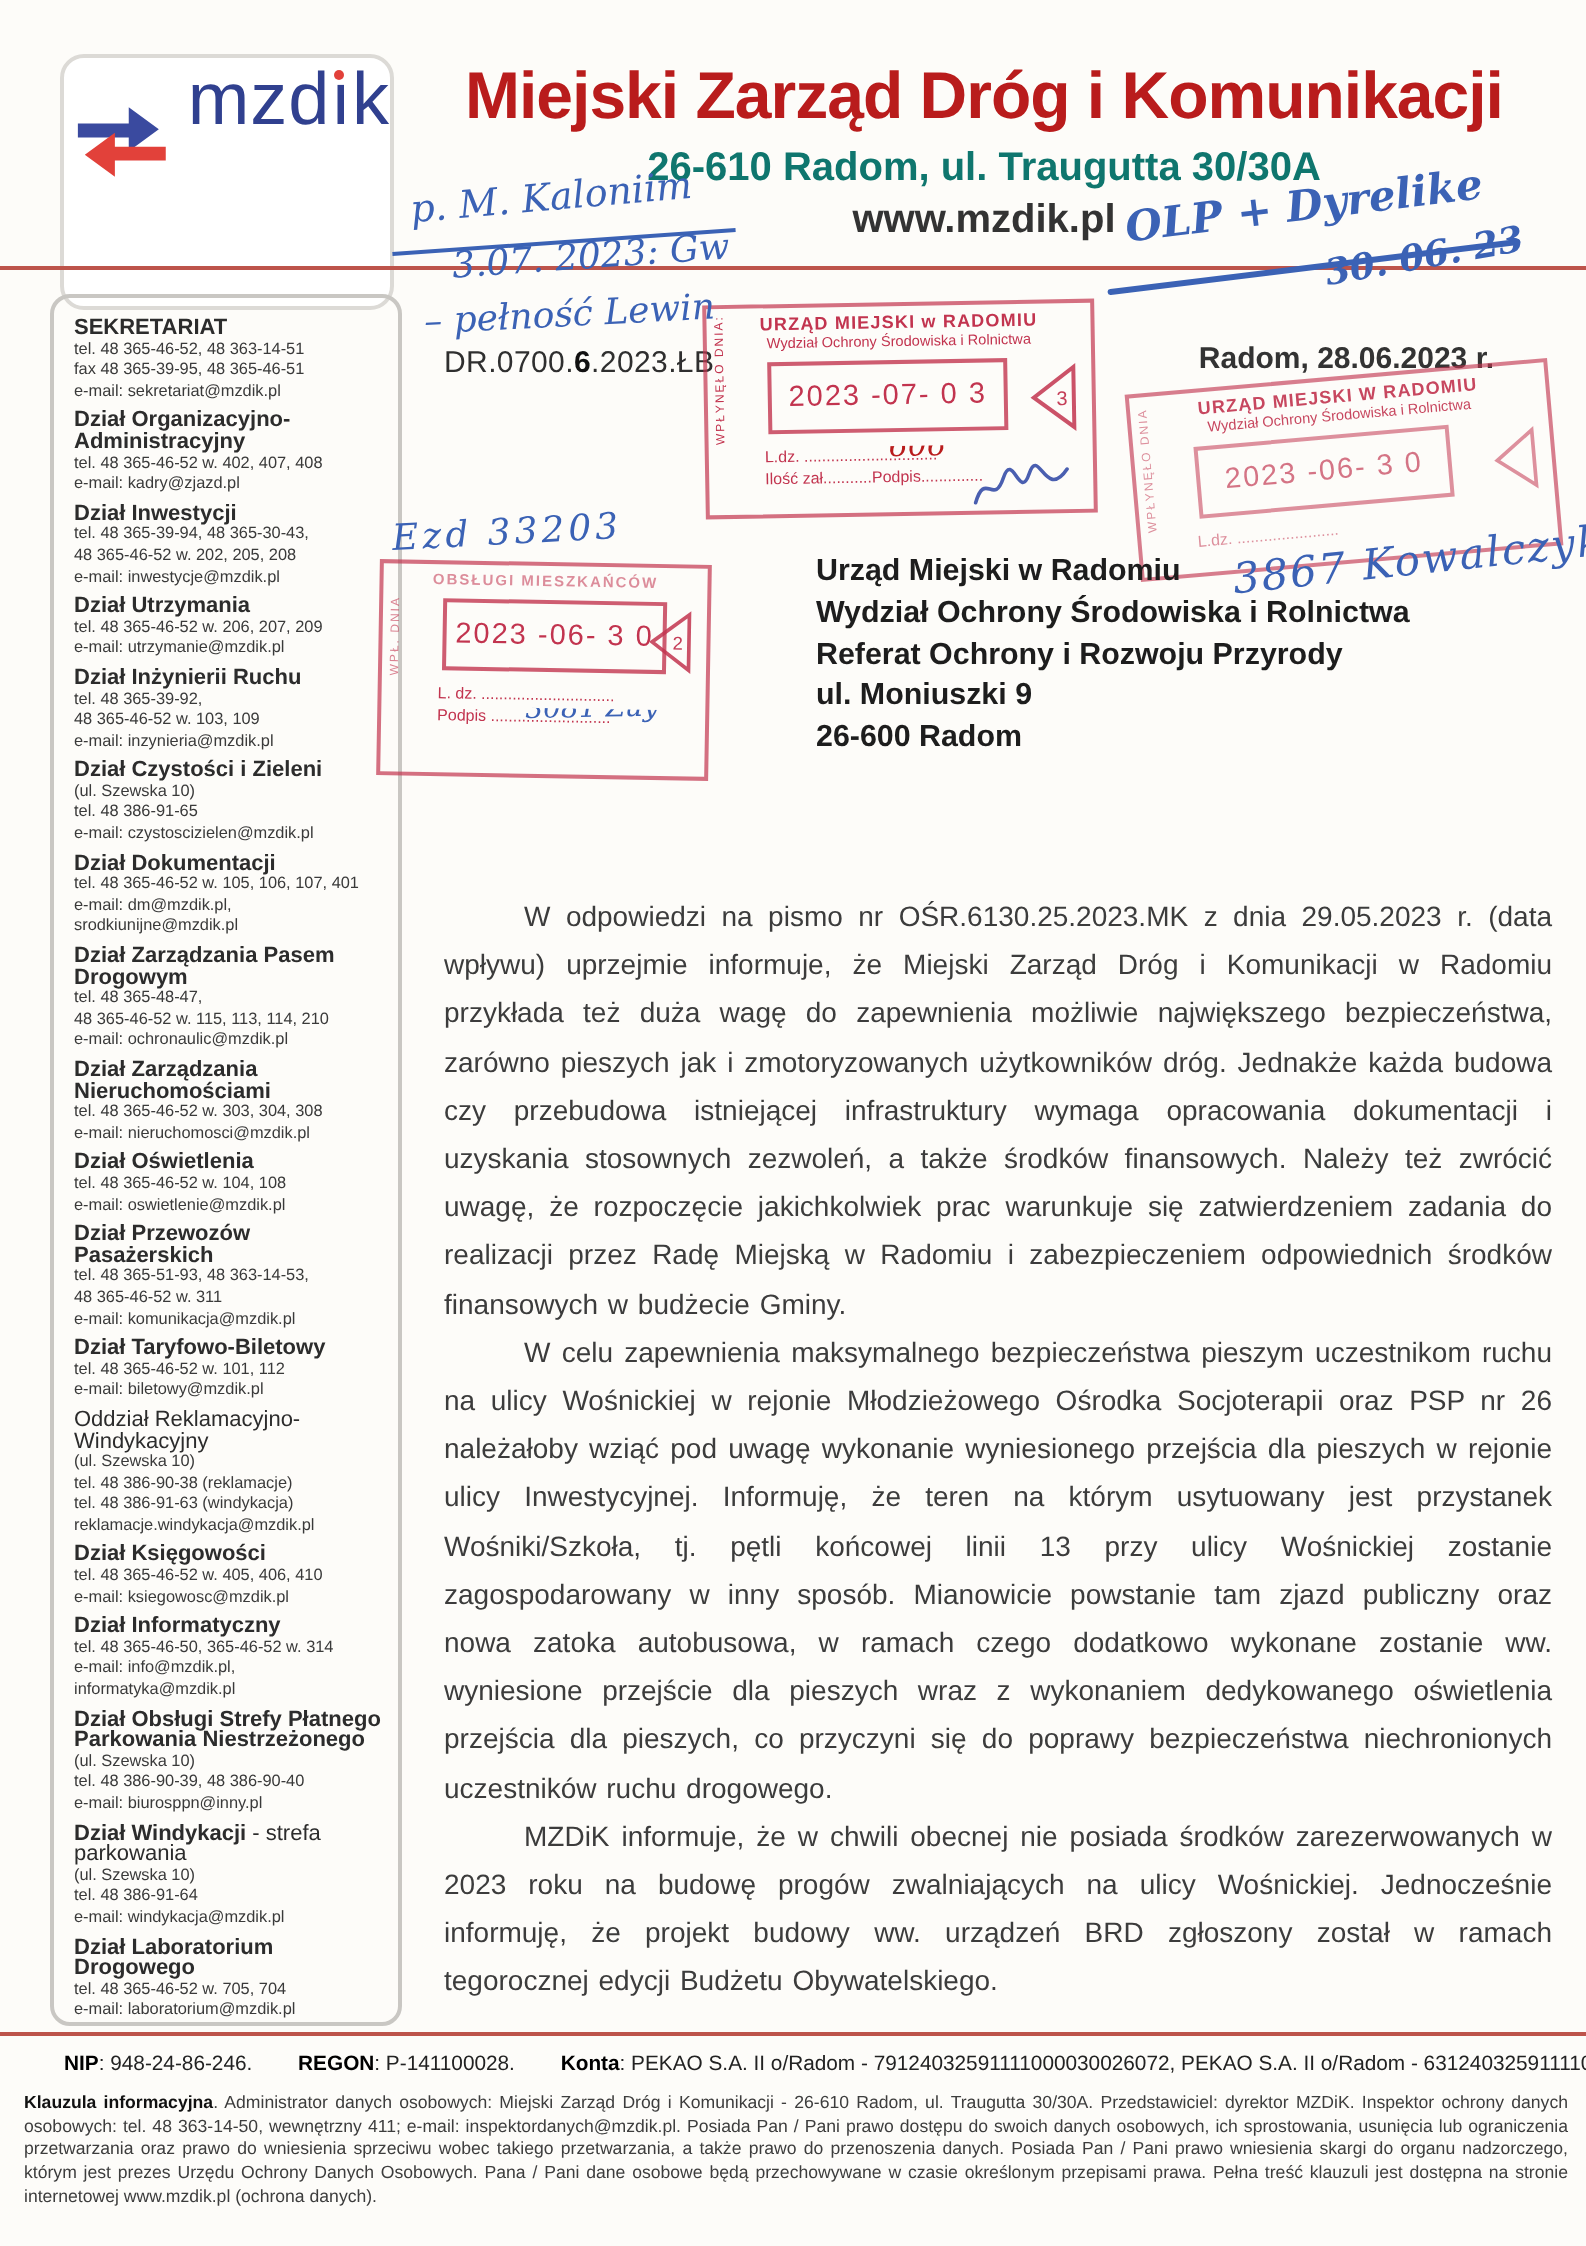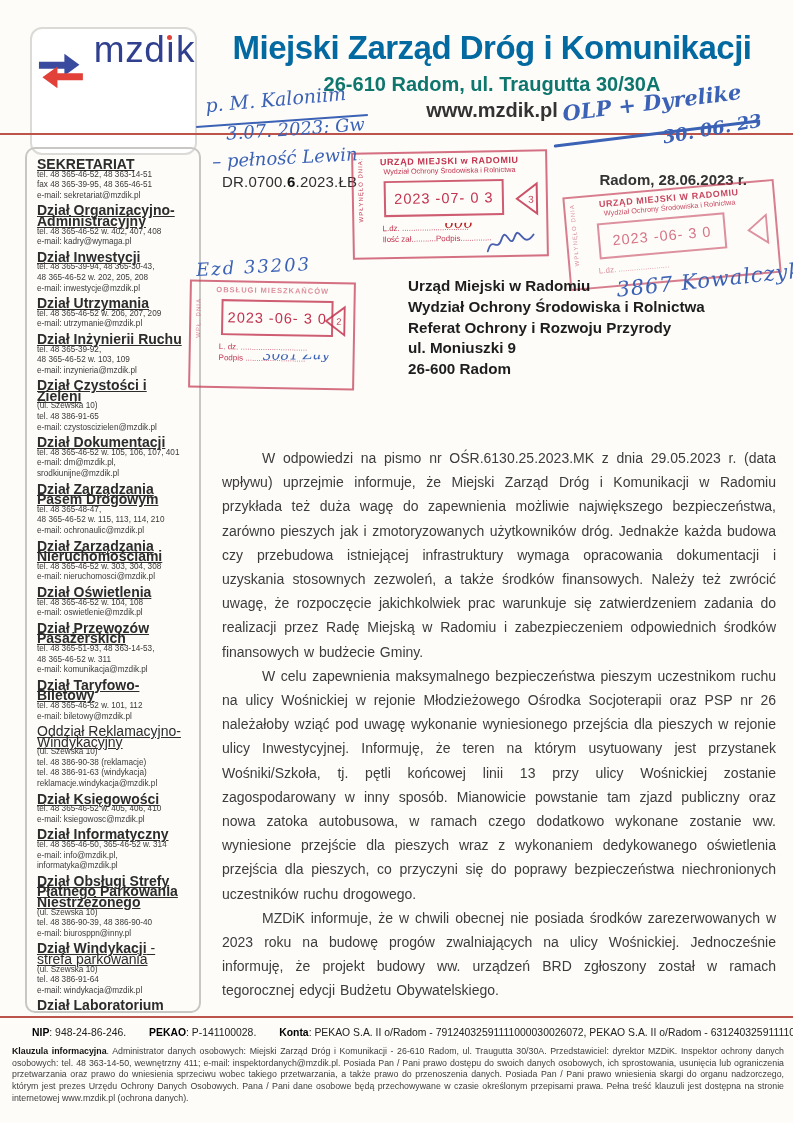--- a/index.html
+++ b/index.html
@@ -15,38 +15,38 @@
     background:#fff; border:2px solid #dcdad6; border-radius:12px;
     display:flex; justify-content:center; gap:4px;
   }
   .logo-text { font-size:37px; color:#30408f; letter-spacing:0.5px; position:relative; }
   .logo-text .i-stem { position:relative; }
   .logo-text .i-stem::after {
     content:""; position:absolute; left:2px; top:6px; width:5px; height:5px;
     border-radius:50%; background:#e2413a;
   }
   .header-text { position:absolute; left:202px; top:30px; width:580px; text-align:center; }
-  .org-name { font-size:33px; font-weight:bold; color:#0369a1; letter-spacing:-0.5px; line-height:36px; }
+  .org-name { font-size:33px; font-weight:bold; color:#b91c1c; letter-spacing:-0.5px; line-height:36px; }
   .org-address { font-size:20px; font-weight:bold; color:#0f766e; margin-top:7px; }
   .org-www { font-size:20px; font-weight:bold; color:#333; margin-top:3px; }
   .rule { position:absolute; left:0; width:793px; height:2px; background:#bd544b; }
   .rule-top { top:133px; } .rule-bottom { top:1016px; }
 
   .place-date { position:absolute; right:46px; top:171px; font-size:15px; font-weight:bold; color:#333; }
   .ref-no { position:absolute; left:222px; top:173px; font-size:15px; color:#2f2f2f; letter-spacing:0.2px; }
   .ref-no b { color:#111; }
 
   
   .sidebar {
     position:absolute; left:25px; top:147px; width:176px; height:866px;
     border:2px solid #c9c7c3; border-radius:10px; padding:10px 8px 6px 10px;
     color:#3a3a3a; overflow:hidden;
   }
   .dept { margin-bottom:4px; }
-  .dept-name { font-size:14px; font-weight:bold; line-height:10.6px; color:#2c2c2c;text-decoration:underline; }
+  .dept-name { font-size:11px; font-weight:bold; line-height:10.6px; color:#2c2c2c; }
   .dept-name.normal { font-weight:normal; }
   .dept-name .dept-suffix { font-weight:normal; }
   .dept-line { font-size:8.2px; line-height:10.6px; }
   .sidebar-note { font-size:8.2px; line-height:10.6px; margin-top:8px; }
 
   
   .recipient { position:absolute; left:408px; top:276px; font-size:15.2px; font-weight:bold; line-height:20.8px; color:#1d1d1d; }
   .body-col { position:absolute; left:222px; top:446px; width:554px; }
   .body-col p {
     text-indent:40px; font-size:14px; line-height:24.2px;
@@ -133,21 +133,21 @@
     <div id="dept-list">
         <div class="dept">
           <div class="dept-name">SEKRETARIAT</div>
           <div class="dept-line">tel. 48 365-46-52, 48 363-14-51</div>
           <div class="dept-line">fax 48 365-39-95, 48 365-46-51</div>
           <div class="dept-line">e-mail: sekretariat@mzdik.pl</div>
         </div>
         <div class="dept">
           <div class="dept-name">Dział Organizacyjno-Administracyjny</div>
           <div class="dept-line">tel. 48 365-46-52 w. 402, 407, 408</div>
-          <div class="dept-line">e-mail: kadry@wymaga.pl</div>
+          <div class="dept-line">e-mail: kadry@zjazd.pl</div>
         </div>
         <div class="dept">
           <div class="dept-name">Dział Inwestycji</div>
           <div class="dept-line">tel. 48 365-39-94, 48 365-30-43,</div>
           <div class="dept-line">48 365-46-52 w. 202, 205, 208</div>
           <div class="dept-line">e-mail: inwestycje@mzdik.pl</div>
         </div>
         <div class="dept">
           <div class="dept-name">Dział Utrzymania</div>
           <div class="dept-line">tel. 48 365-46-52 w. 206, 207, 209</div>
@@ -306,16 +306,16 @@
       <div>26-600 Radom</div>
     </div>
 
   <div class="body-col" id="body-col">
       <p>W odpowiedzi na pismo nr OŚR.6130.25.2023.MK z dnia 29.05.2023 r. (data wpływu) uprzejmie informuje, że Miejski Zarząd Dróg i Komunikacji w Radomiu przykłada też duża wagę do zapewnienia możliwie największego bezpieczeństwa, zarówno pieszych jak i zmotoryzowanych użytkowników dróg. Jednakże każda budowa czy przebudowa istniejącej infrastruktury wymaga opracowania dokumentacji i uzyskania stosownych zezwoleń, a także środków finansowych. Należy też zwrócić uwagę, że rozpoczęcie jakichkolwiek prac warunkuje się zatwierdzeniem zadania do realizacji przez Radę Miejską w Radomiu i zabezpieczeniem odpowiednich środków finansowych w budżecie Gminy.</p>
       <p>W celu zapewnienia maksymalnego bezpieczeństwa pieszym uczestnikom ruchu na ulicy Wośnickiej w rejonie Młodzieżowego Ośrodka Socjoterapii oraz PSP nr 26 należałoby wziąć pod uwagę wykonanie wyniesionego przejścia dla pieszych w rejonie ulicy Inwestycyjnej. Informuję, że teren na którym usytuowany jest przystanek Wośniki/Szkoła, tj. pętli końcowej linii 13 przy ulicy Wośnickiej zostanie zagospodarowany w inny sposób. Mianowicie powstanie tam zjazd publiczny oraz nowa zatoka autobusowa, w ramach czego dodatkowo wykonane zostanie ww. wyniesione przejście dla pieszych wraz z wykonaniem dedykowanego oświetlenia przejścia dla pieszych, co przyczyni się do poprawy bezpieczeństwa niechronionych uczestników ruchu drogowego.</p>
       <p>MZDiK informuje, że w chwili obecnej nie posiada środków zarezerwowanych w 2023 roku na budowę progów zwalniających na ulicy Wośnickiej. Jednocześnie informuję, że projekt budowy ww. urządzeń BRD zgłoszony został w ramach tegorocznej edycji Budżetu Obywatelskiego.</p>
     </div>
 
   <div class="rule rule-bottom"></div>
-  <div class="footer-ids"><b>NIP</b><span>: 948-24-86-246. </span><b>PEKAO</b><span>: P-141100028. </span><b>Konta</b><span>: PEKAO S.A. II o/Radom - 79124032591111000030026072, PEKAO S.A. II o/Radom - 63124032591111000030026069.</span></div>
+  <div class="footer-ids"><b>NIP</b><span>: 948-24-86-246. </span><b>REGON</b><span>: P-141100028. </span><b>Konta</b><span>: PEKAO S.A. II o/Radom - 79124032591111000030026072, PEKAO S.A. II o/Radom - 63124032591111000030026069.</span></div>
   <div class="footer-clause"><b>Klauzula informacyjna</b><span>. Administrator danych osobowych: Miejski Zarząd Dróg i Komunikacji - 26-610 Radom, ul. Traugutta 30/30A. Przedstawiciel: dyrektor MZDiK. Inspektor ochrony danych osobowych: tel. 48 363-14-50, wewnętrzny 411; e-mail: inspektordanych@mzdik.pl. Posiada Pan / Pani prawo dostępu do swoich danych osobowych, ich sprostowania, usunięcia lub ograniczenia przetwarzania oraz prawo do wniesienia sprzeciwu wobec takiego przetwarzania, a także prawo do przenoszenia danych. Posiada Pan / Pani prawo wniesienia skargi do organu nadzorczego, którym jest prezes Urzędu Ochrony Danych Osobowych. Pana / Pani dane osobowe będą przechowywane w czasie określonym przepisami prawa. Pełna treść klauzuli jest dostępna na stronie internetowej www.mzdik.pl (ochrona danych).</span></div>
 
 </div>
 
 </body></html>

